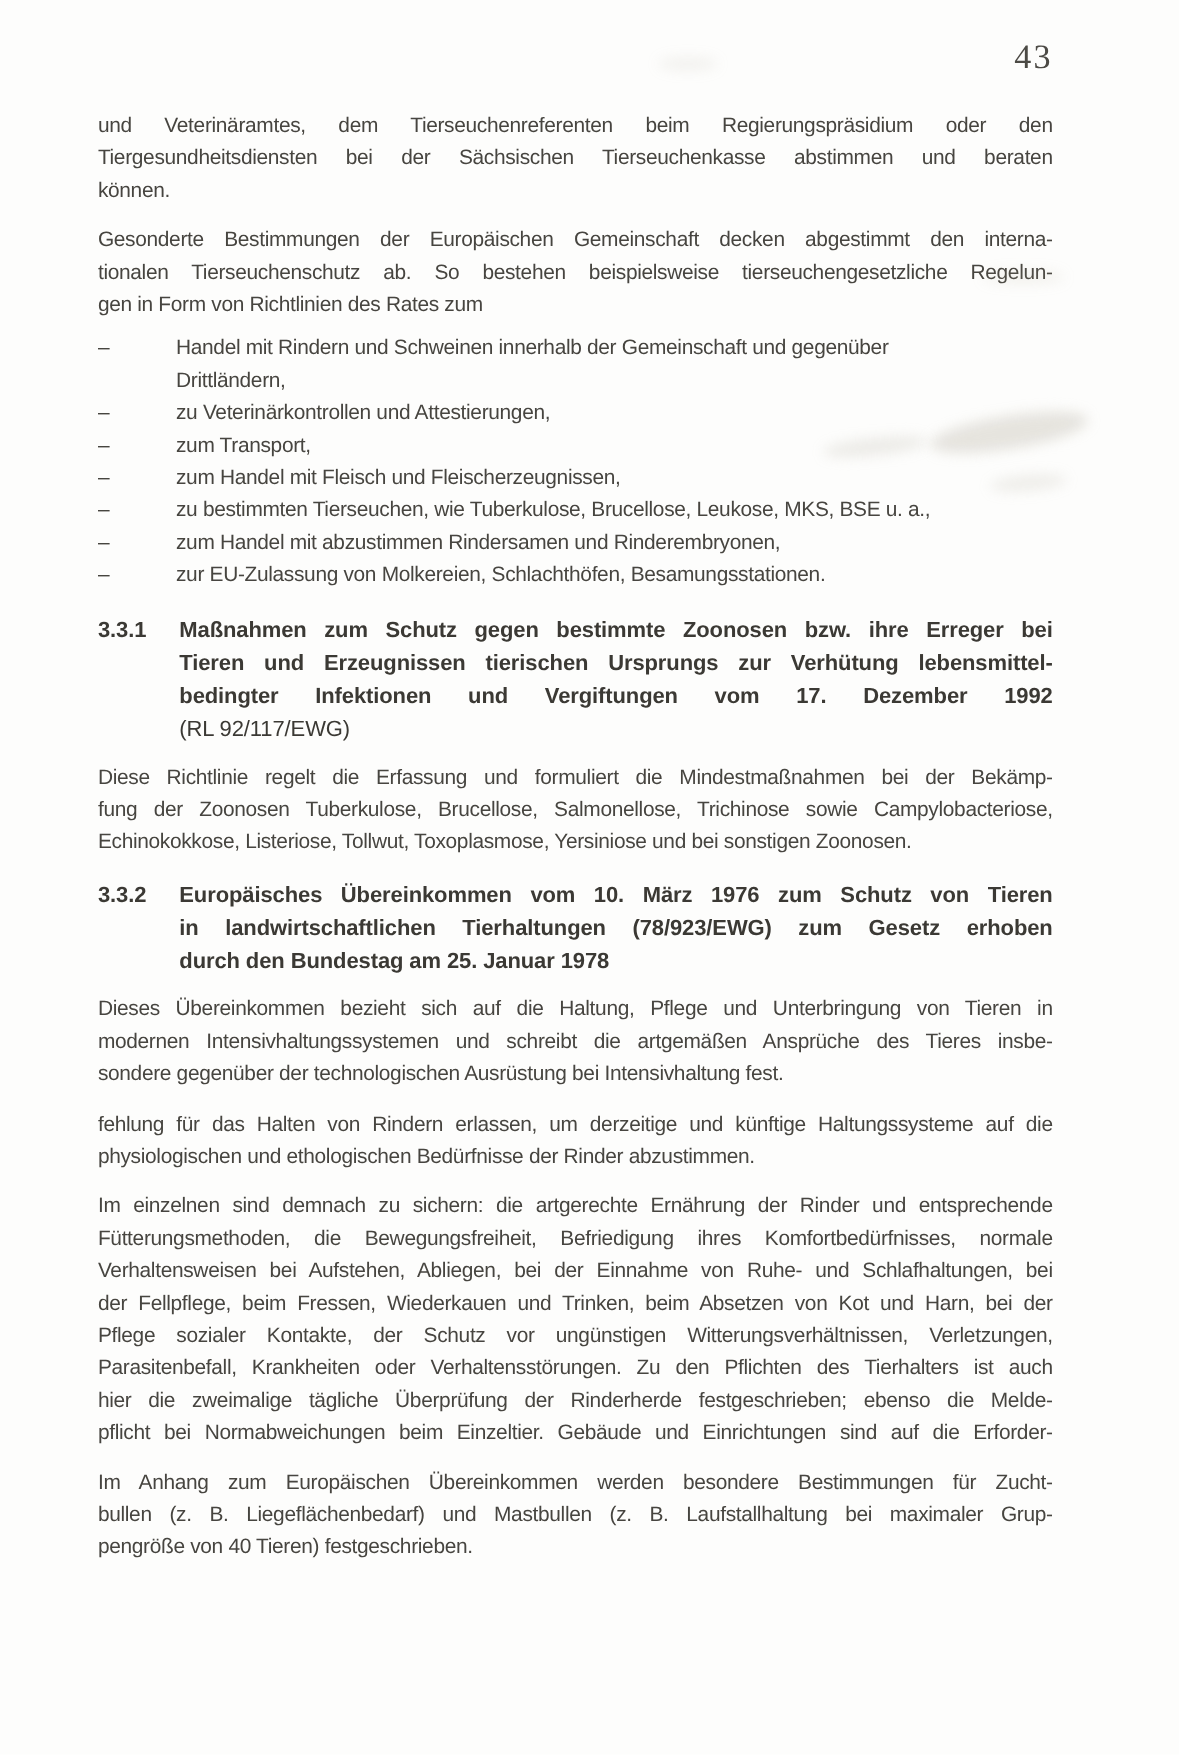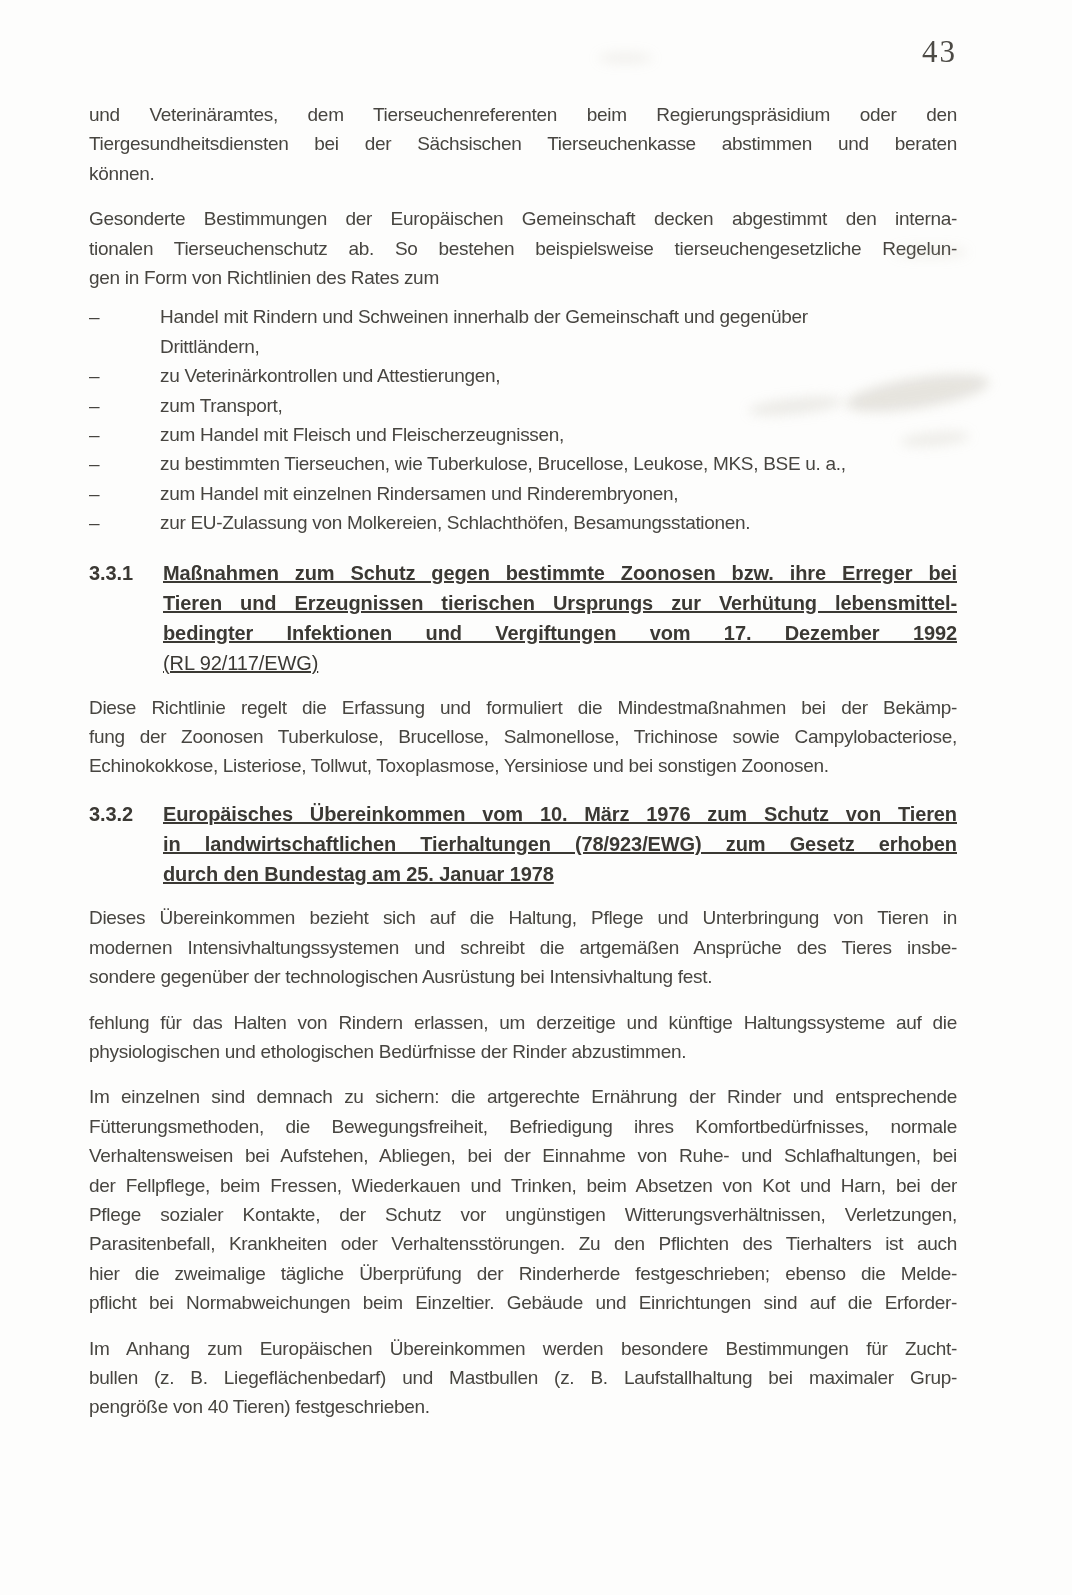--- a/index.html
+++ b/index.html
@@ -50,21 +50,21 @@
   .heading {
     display: flex;
     font-weight: bold;
     font-size: 20px;
     line-height: 30.2px;
     letter-spacing: -0.1px;
     color: #3b3934;
     margin: 0 0 14px 0;
   }
   .h-num { flex: 0 0 74px; }
-  .h-text { flex: 1; text-decoration: underline; }
+  .h-text { flex: 1; }
   
   .reg-last .h-text .line.last { font-weight: 400; }
   .space-before { margin-top: 18px; }
 
   
   .smudge { position: absolute; border-radius: 50%; filter: blur(6px); pointer-events: none; }
   .s1 { left: 845px; top: 378px; width: 145px; height: 30px; background: rgba(168,162,142,0.28); transform: rotate(-9deg); }
   .s2 { left: 748px; top: 398px; width: 95px;  height: 16px; background: rgba(172,166,148,0.20); transform: rotate(-6deg); }
   .s3 { left: 900px; top: 432px; width: 70px;  height: 14px; background: rgba(172,166,148,0.18); transform: rotate(-5deg); }
   .s4 { left: 893px; top: 246px; width: 75px;  height: 12px; background: rgba(175,170,152,0.14); }
@@ -119,21 +119,21 @@
         </div>
         <div class="dash-item">
           <span class="dash-marker">–</span>
           <div class="dash-lines">
             <div class="line last">zu bestimmten Tierseuchen, wie Tuberkulose, Brucellose, Leukose, MKS, BSE u. a.,</div>
           </div>
         </div>
         <div class="dash-item">
           <span class="dash-marker">–</span>
           <div class="dash-lines">
-            <div class="line last">zum Handel mit einzelnen Rindersamen und Rinderembryonen,</div>
+            <div class="line last">zum Handel mit abzustimmen Rindersamen und Rinderembryonen,</div>
           </div>
         </div>
         <div class="dash-item">
           <span class="dash-marker">–</span>
           <div class="dash-lines">
             <div class="line last">zur EU-Zulassung von Molkereien, Schlachthöfen, Besamungsstationen.</div>
           </div>
         </div>
       </div>
 

